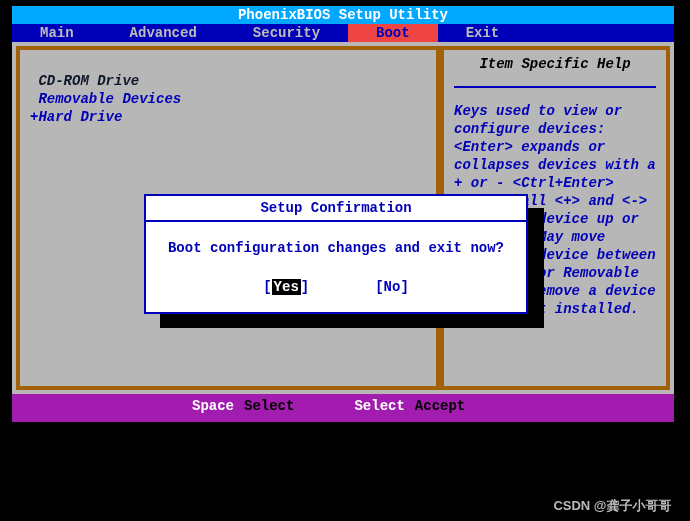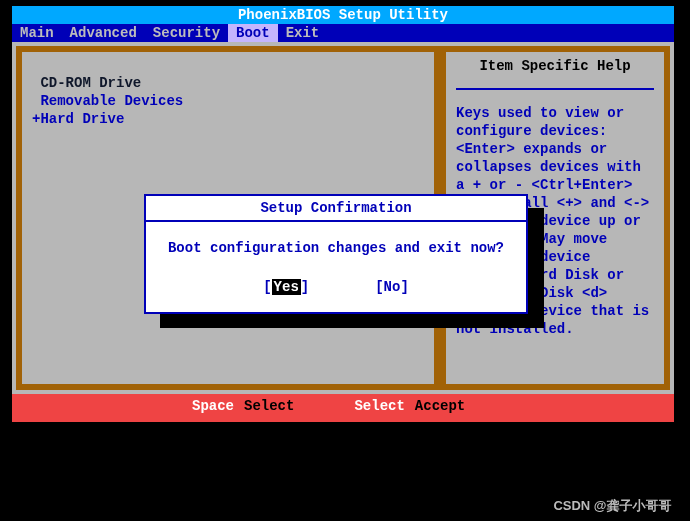--- a/index.html
+++ b/index.html
@@ -27,37 +27,38 @@
     padding: 1px 0;
     line-height: 16px;
   }
   .menu-bar {
     background: #0000b8;
     color: #bcbcbc;
     display: flex;
     line-height: 18px;
   }
   .menu-tab {
-    padding: 0 8px;
+    padding: 0 28px;
   }
   .menu-tab.active {
-    background: #c4b5fd;
+    background: #ef4444;
     color: #0000b8;
   }
   .content {
     flex: 1;
     display: flex;
     padding: 4px;
     gap: 0;
     position: relative;
   }
   .panel {
-    border: 6px solid #a16207;
+    border: 4px solid #a16207;
     padding: 6px 10px;
     background: #b7b7b7;
+    font-style: italic;
   }
   .left-panel {
     flex: 1;
     color: #0000b8;
   }
   .left-panel .item {
     line-height: 18px;
     white-space: pre;
   }
   .left-panel .item.white { color: #0f172a; }
@@ -69,21 +70,21 @@
     text-align: center;
     color: #000;
     border-bottom: 2px solid #0000b8;
     padding-bottom: 14px;
     margin-bottom: 14px;
   }
   .help-text {
     line-height: 18px;
   }
   .footer {
-    background: #ef4444;
+    background: #a21caf;
     color: #fff;
     display: flex;
     padding: 4px 0 8px 0;
   }
   .footer-seg {
     display: flex;
     gap: 10px;
     margin-left: 180px;
   }
   .footer-seg + .footer-seg { margin-left: 60px; }

